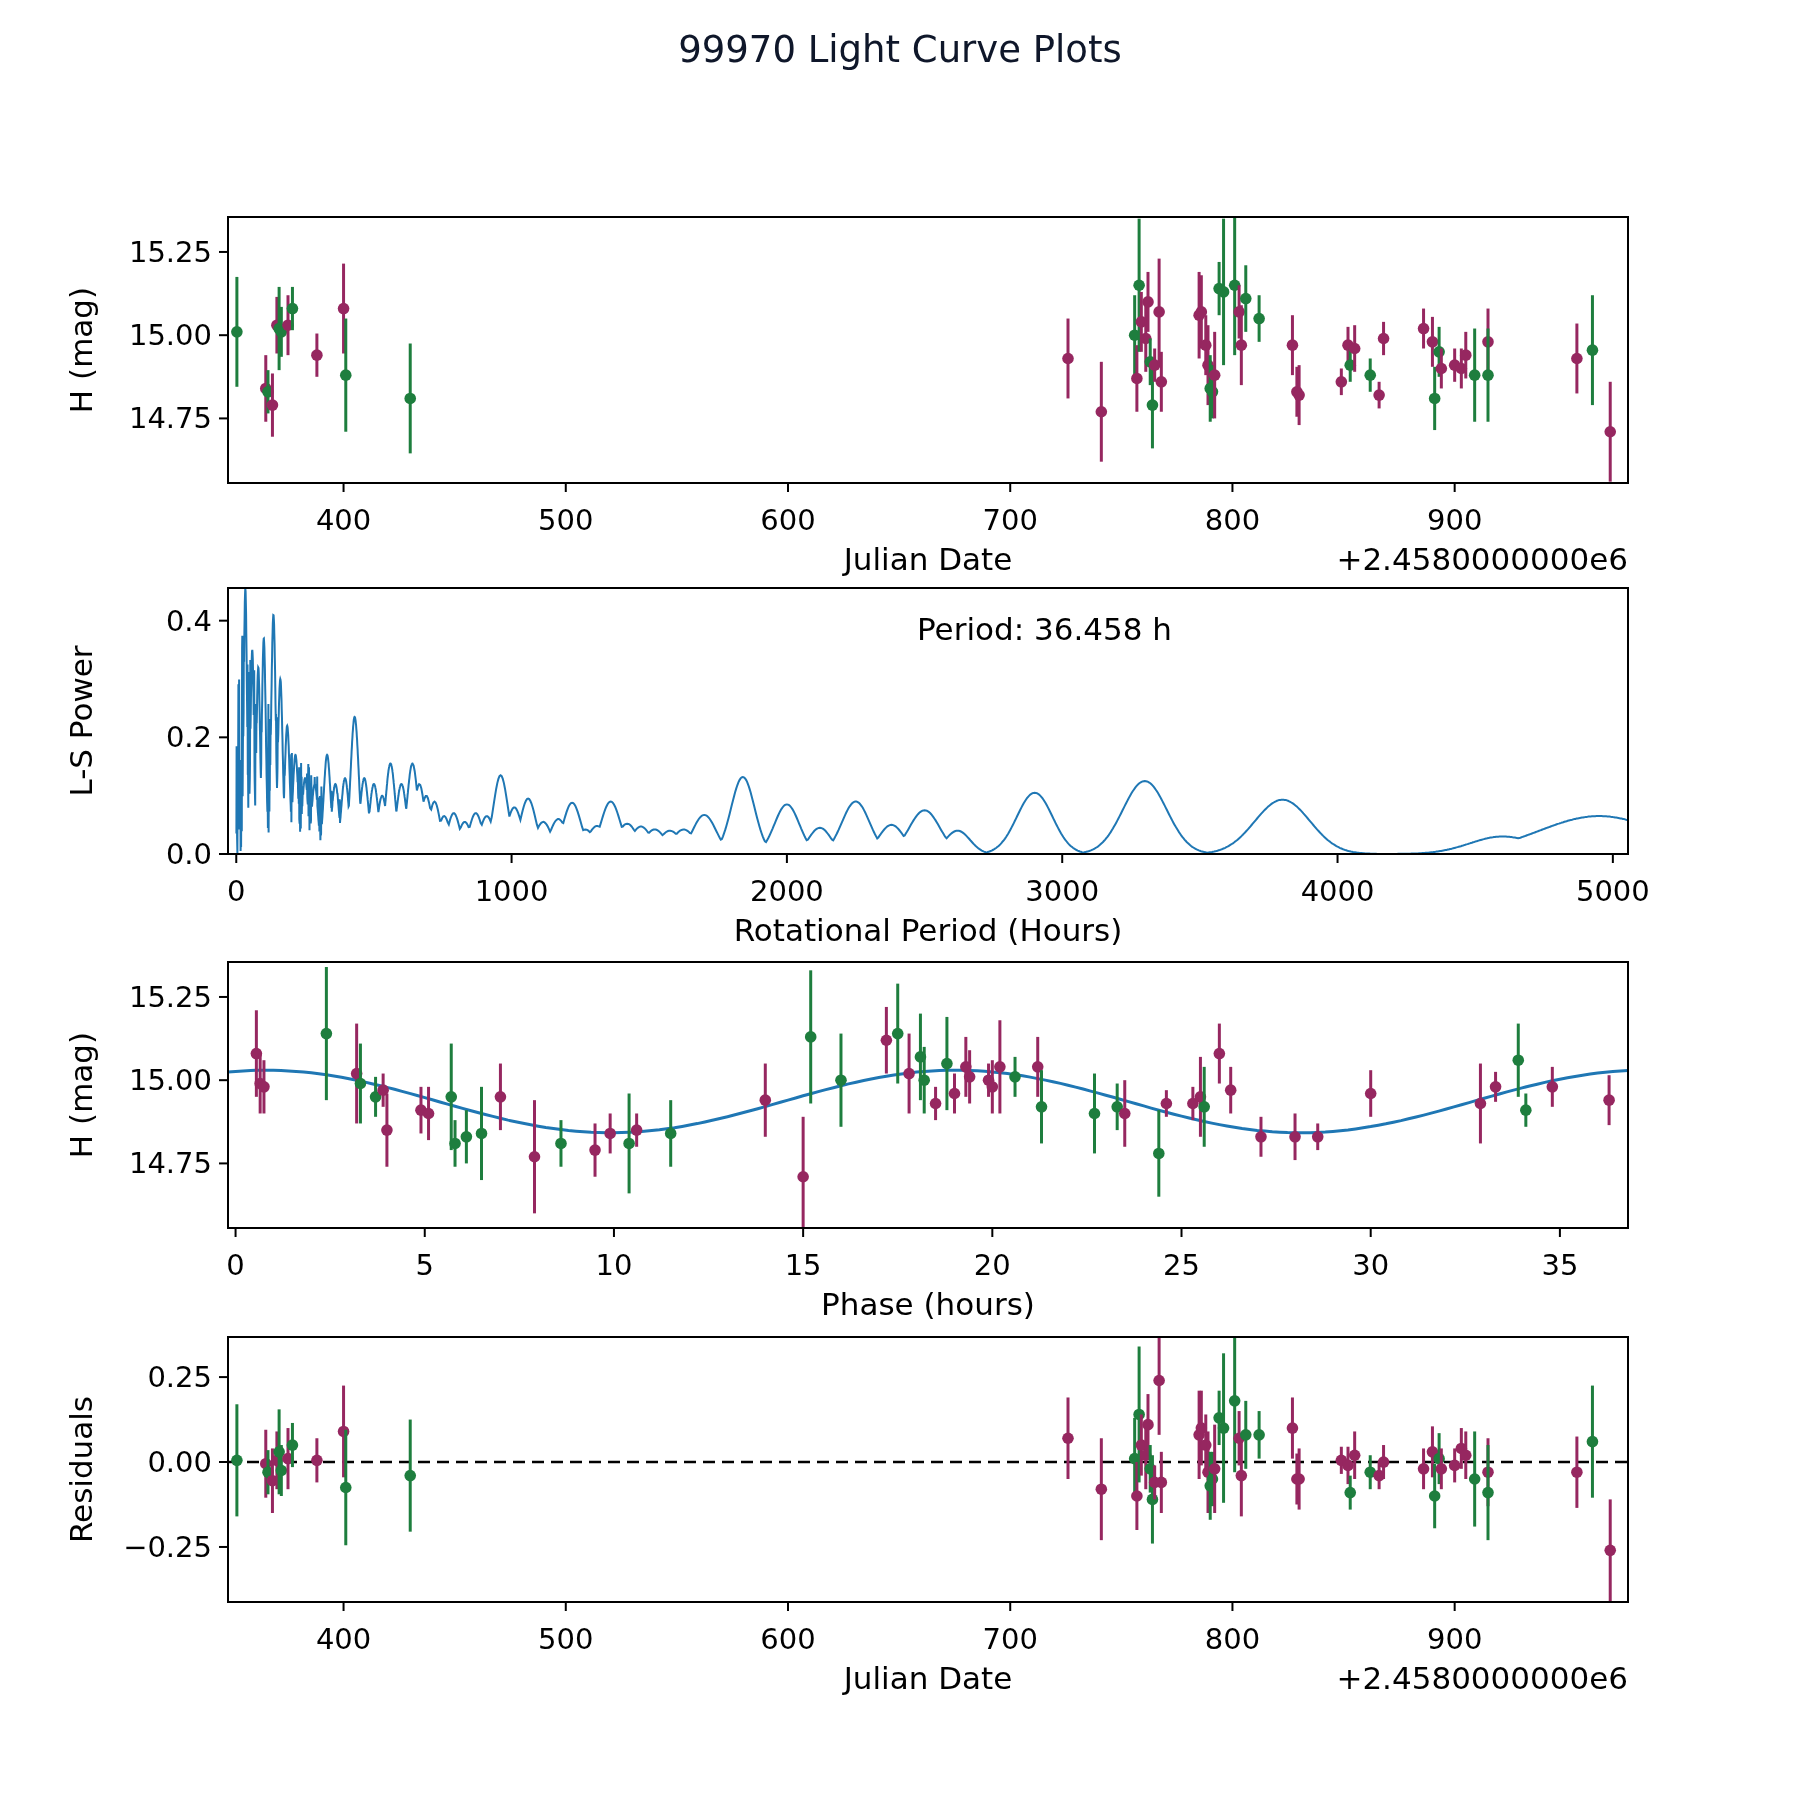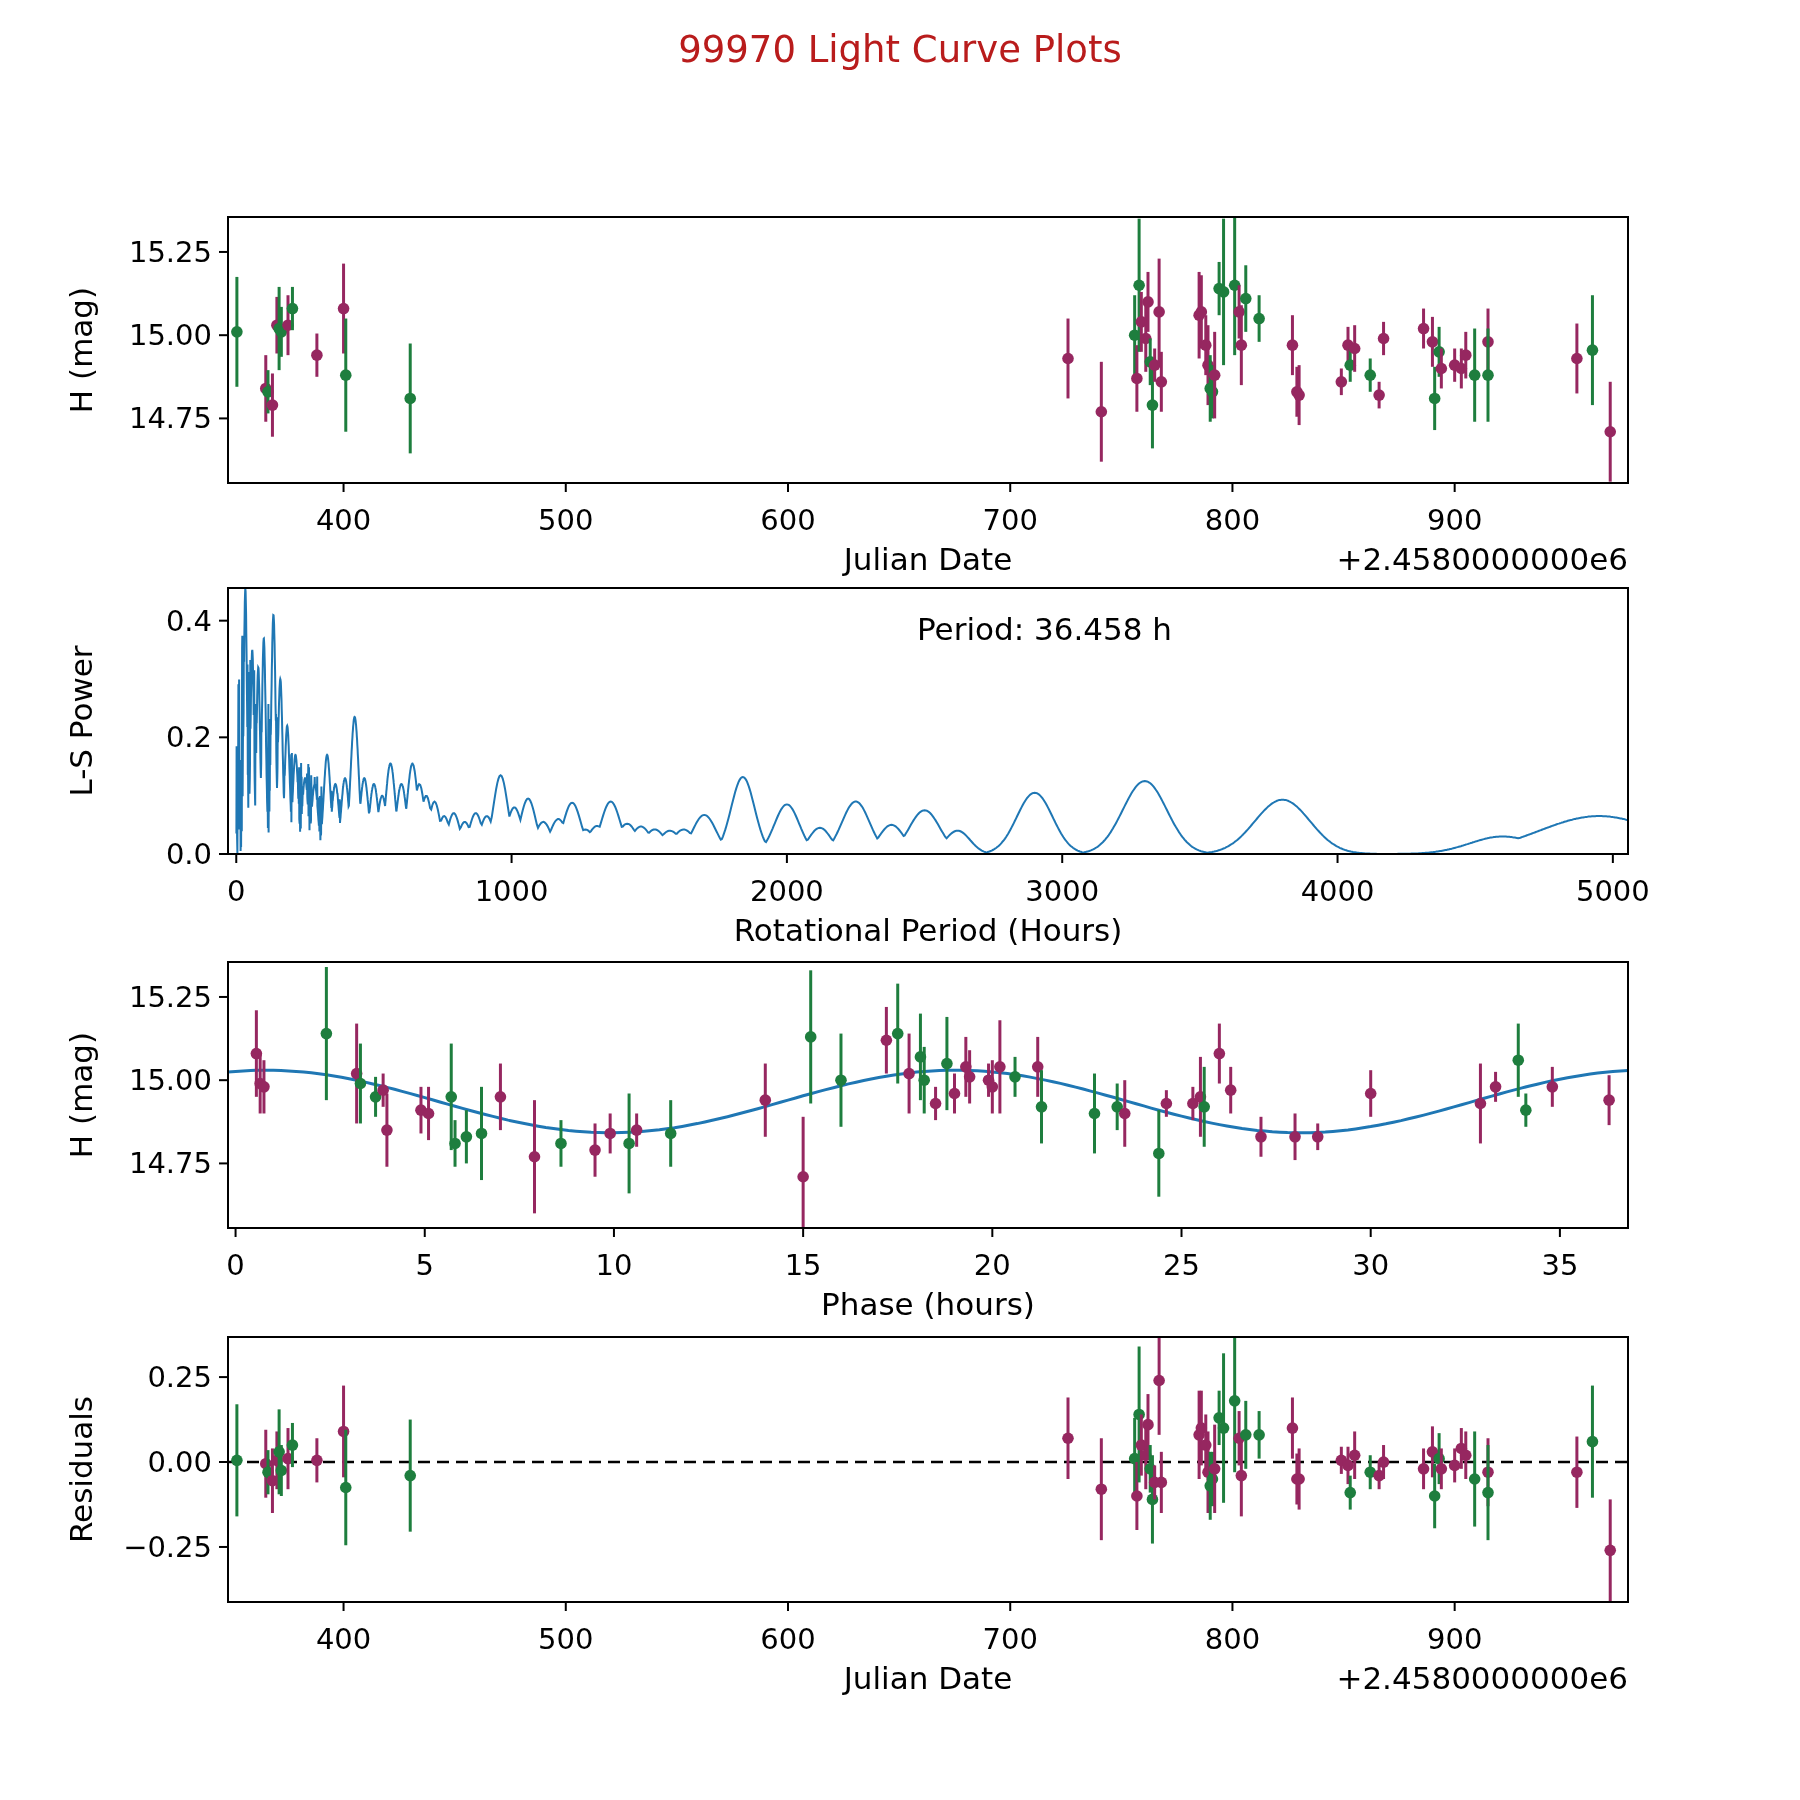--- a/index.html
+++ b/index.html
@@ -1,19 +1,19 @@
 <!DOCTYPE html>
 <html><head>
 <meta charset="utf-8">
 <style>
   html,body{margin:0;padding:0;background:#ffffff;}
   .figure{position:relative;width:1800px;height:1800px;background:#ffffff;
           font-family:"DejaVu Sans", sans-serif;}
   .suptitle{position:absolute;top:28px;left:0;width:1800px;text-align:center;
-            font-size:37px;color:#b91c1c;}
+            font-size:37px;color:#0f172a;}
   svg text{font-family:"DejaVu Sans", sans-serif;fill:#000;}
 </style>
 </head>
 <body>
 
 <div class="figure">
   <div class="suptitle">99970 Light Curve Plots</div>
   <svg id="canvas" width="1800" height="1800" viewBox="0 0 1800 1800">
       <g>
         <clipPath id="clip0">

